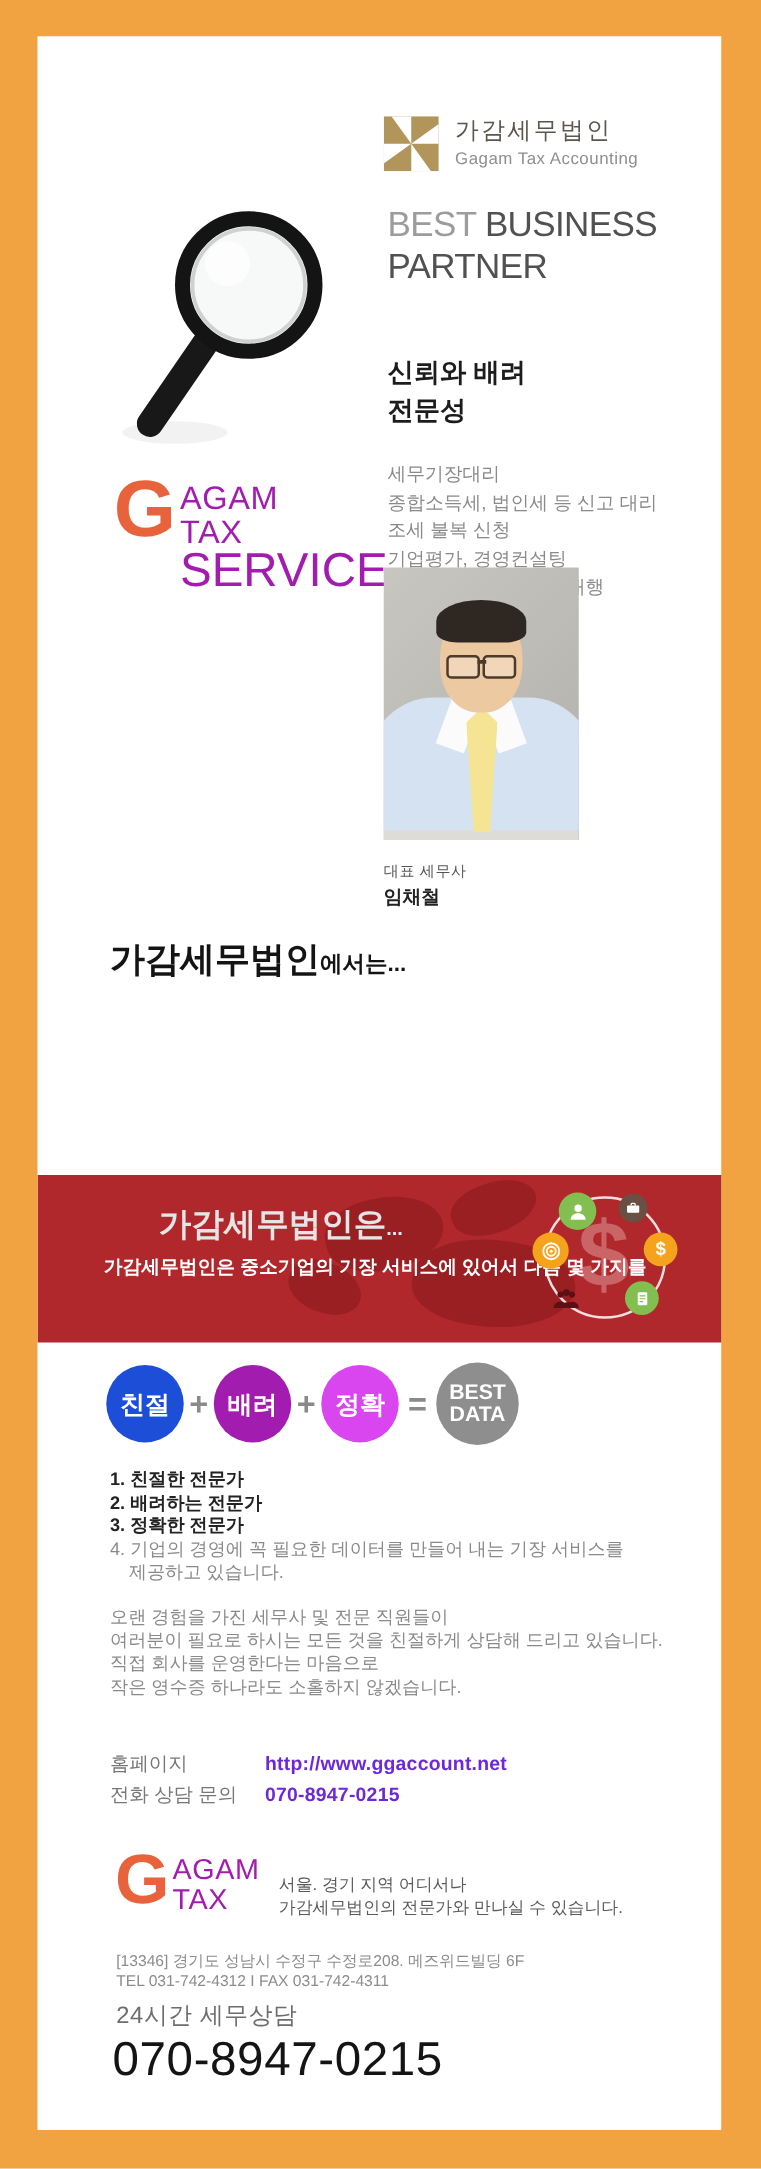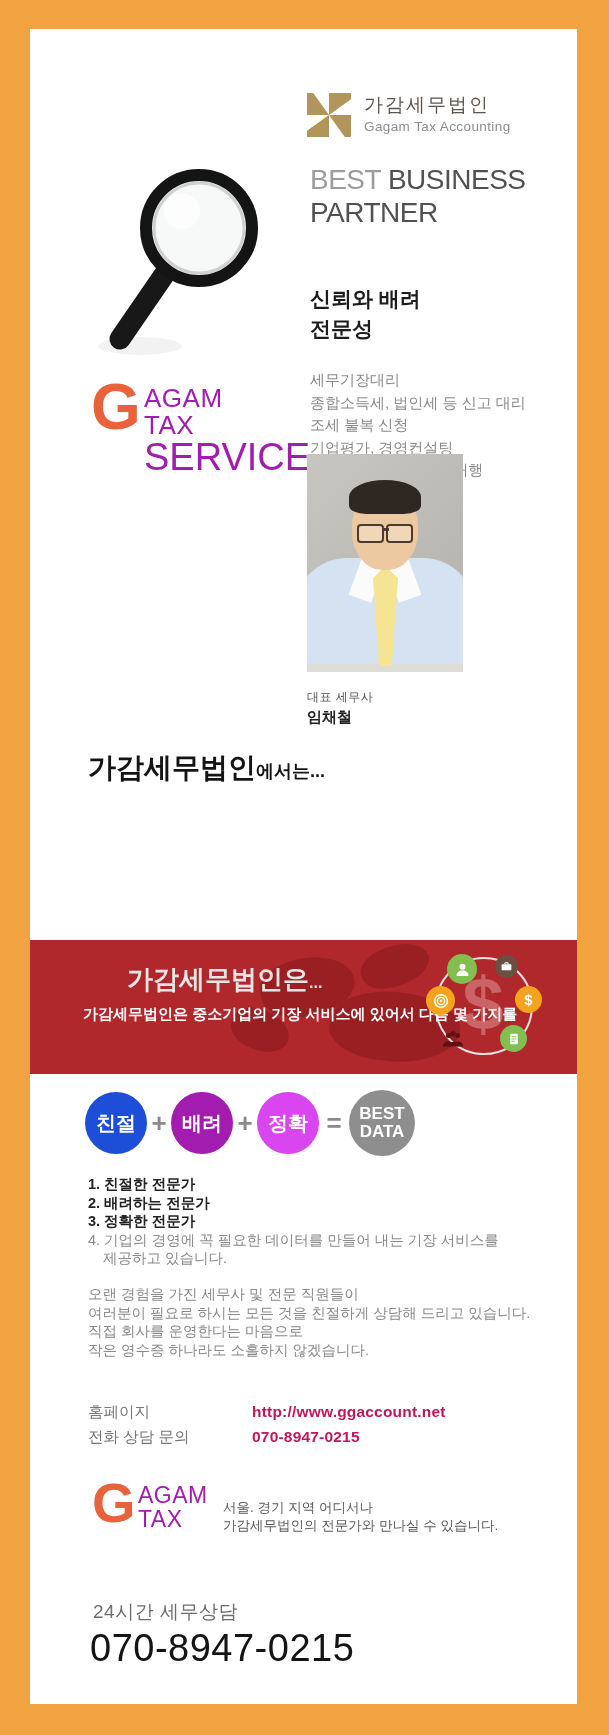--- a/index.html
+++ b/index.html
@@ -89,21 +89,21 @@
   .points{left:58px;top:1146px;font-size:14.5px;line-height:18.6px;}
   .points .b{font-weight:bold;color:#232323;}
   .points .g{color:#8A8A8A;}
   .points .indent{padding-left:15px;}
   .para2{left:58px;top:1256px;font-size:14.5px;line-height:18.6px;color:#8A8A8A;}
 
   
   .contact{left:58px;top:1370px;font-size:15.5px;line-height:25px;}
   .contact .row{display:flex;}
   .contact .lbl{width:124px;color:#777777;}
-  .contact .val{color:#be185d;font-weight:bold;letter-spacing:.2px;margin-left:40px;}
+  .contact .val{color:#6d28d9;font-weight:bold;letter-spacing:.2px;}
   .contact a{color:#111111;text-decoration:none;}
 
   
   .foot-g{left:62px;top:1446px;font-size:56px;line-height:56px;}
   .foot-words{left:108px;top:1454px;font-size:23px;line-height:24px;letter-spacing:.5px;}
   .tagline{left:193px;top:1470px;font-size:13.5px;line-height:18px;color:#5A5A5A;}
   .address{left:63px;top:1532px;font-size:12.5px;line-height:16px;color:#8C8C8C;}
   .hotline-label{left:63px;top:1570px;font-size:19px;color:#6E6E6E;letter-spacing:.5px;}
   .hotline-number{left:60px;top:1598px;font-size:38px;font-weight:500;color:#141414;letter-spacing:.5px;}
 </style>
@@ -290,18 +290,22 @@
     <div class="abs foot-g glogo-g">G</div>
     <div class="abs foot-words glogo-words">
       <div>AGAM</div>
       <div>TAX</div>
     </div>
     <div class="abs tagline">
       <div>서울. 경기 지역 어디서나</div>
       <div>가감세무법인의 전문가와 만나실 수 있습니다.</div>
     </div>
 
+    <div class="abs address">
+      <div>[13346] 경기도 성남시 수정구 수정로208. 메즈위드빌딩 6F</div>
+      <div>TEL 031-742-4312 I FAX 031-742-4311</div>
+    </div>
 
     <div class="abs hotline-label">24시간 세무상담</div>
     <div class="abs hotline-number">070-8947-0215</div>
 
   </div>
 </div>
 
 </body></html>

